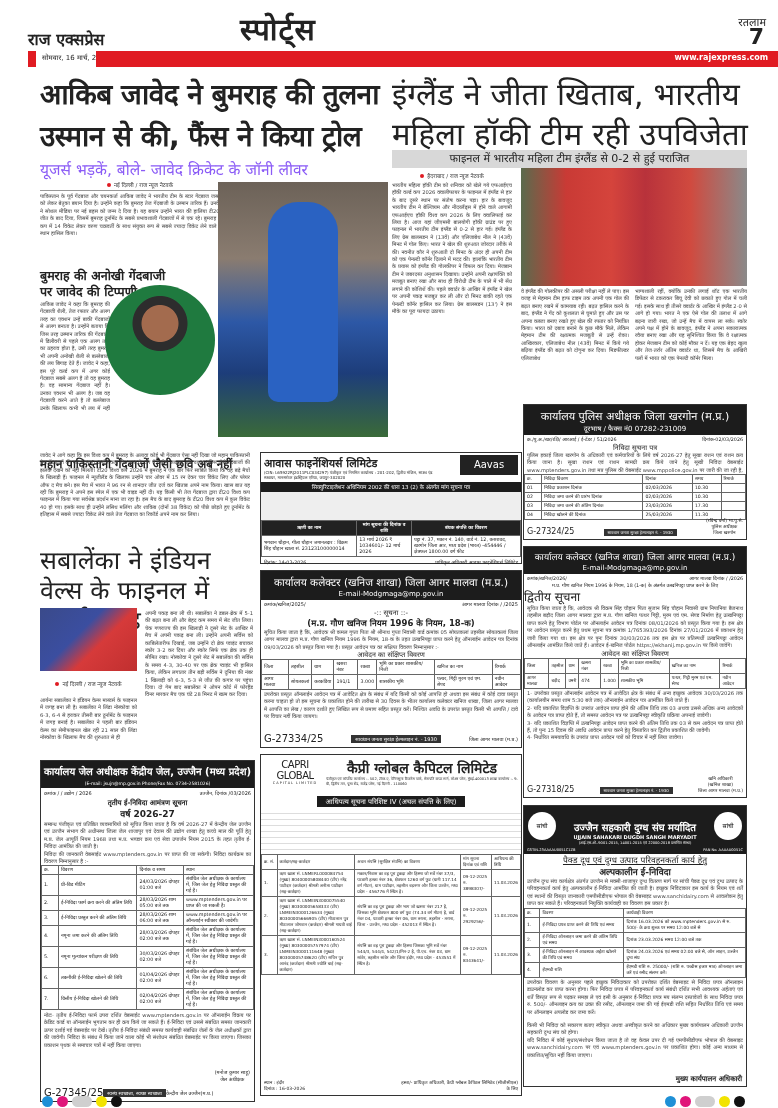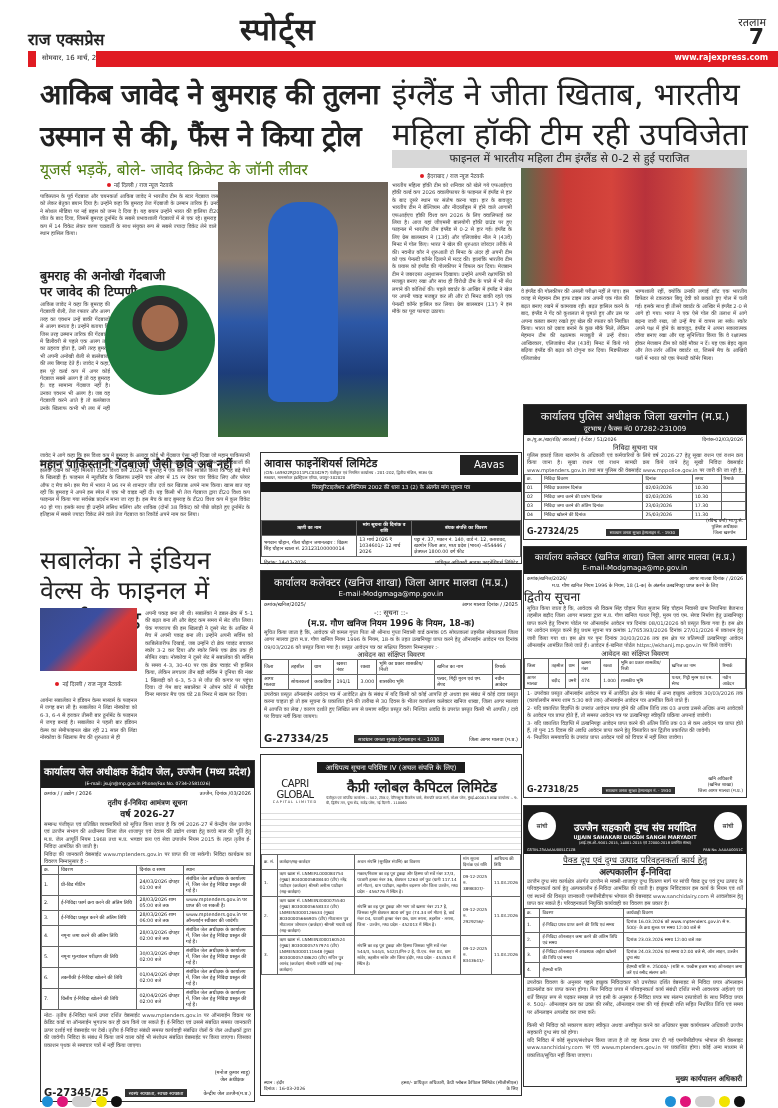--- a/index.html
+++ b/index.html
@@ -8,33 +8,33 @@
 .txt{font-size:5.2px;line-height:7.4px;color:#444;text-align:justify}
 .masthead-title{left:240px;top:8px;font-size:30px;font-weight:bold;letter-spacing:1px}
 .brand{left:28px;top:28px;font-size:16px;font-weight:bold}
 .red-bar-l{left:28px;top:51px;width:8px;height:16px;background:#e01b22}
 .date{left:42px;top:53px;font-size:7px}
 .red-bar{left:96px;top:51px;width:694px;height:16px;background:#e01b22}
 .url{right:10px;top:53px;font-size:8px;color:#fff;font-weight:bold}
 .city{right:12px;top:14px;font-size:11px}
 .page{right:14px;top:24px;font-size:22px;font-weight:bold}
 .h1a{left:40px;top:74px;font-size:28px;font-weight:bold;line-height:42px;width:360px;letter-spacing:-0.5px}
-.sub-red{left:40px;top:158px;font-size:15.5px;color:#4d7c0f;width:360px}
+.sub-red{left:40px;top:158px;font-size:15.5px;color:#8b5cf6;width:360px}
 .h1b{left:392px;top:74px;font-size:31px;line-height:40px;width:360px;color:#222}
 .grey-band{left:392px;top:150px;width:355px;height:18px;background:#d8d8d8;font-size:11px;text-align:center;line-height:18px}
 .byline{font-size:5.6px;color:#333;text-align:center}
 .byline .dot{display:inline-block;width:4px;height:4px;border-radius:50%;background:#e01b22;margin-right:3px;vertical-align:middle}
 .h2{font-size:12.5px;font-weight:bold;line-height:16px}
 .photo{overflow:hidden}
 .ad{border:1px solid #333}
 .ad-dark{background:#1c1c1c;color:#fff;text-align:center}
 table.t{border-collapse:collapse;width:100%;font-size:4.8px}
 table.t td,table.t th{border:0.6px solid #666;padding:1px 2px;line-height:6px}
 table.t th{background:#222;color:#fff}
-.code{font-size:10px;font-weight:bold}
+.code{font-size:10px;font-weight:normal}
 .pill{background:#333;color:#fff;font-size:5px;padding:1px 4px}
 .dots span{display:inline-block;width:11px;height:11px;border-radius:50%;margin-right:4px}
 </style>
 </head>
 <body>
 
 <div class="abs brand">राज एक्सप्रेस</div>
 <div class="abs masthead-title">स्पोर्ट्स</div>
 <div class="abs city">रतलाम</div>
 <div class="abs page">7</div>
@@ -132,21 +132,21 @@
           <td>02/04/2026 दोपहर 02:00 बजे</td>
           <td>संबंधित जेल अधीक्षक के कार्यालय में, जिस जेल हेतु निविदा प्रस्तुत की गई है।</td>
         </tr>
   </tbody>
     </table>
   <div class="txt" style="padding:2px 3px;height:40px;overflow:hidden">नोटः- तृतीय ई-निविदा फार्म उपरा दर्शित वेबसाईट www.mptenders.gov.in पर ऑनलाईन विक्रय पर क्रेडिट कार्ड या ऑनलाईन भुगतान कर ही क्रय किये जा सकते हैं। ई-निविदा एवं उससे संबंधित समस्त जानकारी ऊपर दर्शाई गई वेबसाईट पर देखें। तृतीय ई-निविदा संबंधी समस्त कार्यवाही संबंधित जेलों के जेल अधीक्षकों द्वारा की जावेगी। निविदा के संबंध में किया जाने वाला कोई भी संशोधन संबंधित वेबसाईट पर किया जाएगा। जिसका प्रकाशन पृथक से समाचार पत्रों में नहीं किया जाएगा।</div>
   <div style="position:absolute;right:4px;bottom:18px;font-size:5px;text-align:center;line-height:7px">
     <div>(मनोज कुमार साहू)</div>
     <div>जेल अधीक्षक</div>
   </div>
-  <div style="position:absolute;left:3px;bottom:3px;right:3px;display:flex;justify-content:space-between;align-items:center">
+  <div style="position:absolute;left:3px;bottom:3px;right:3px;display:flex;justify-content:flex-start;align-items:center">
     <span class="code">G-27345/25</span>
     <span class="pill">स्वस्थ स्वच्छता, स्वच्छ स्वच्छता</span>
     <span style="font-size:5px">केन्द्रीय जेल उज्जैन(म.प्र.)</span>
   </div>
 </div>
 
 <div class="abs ad" style="left:260px;top:452px;width:262px;height:112px">
   <div style="display:flex;justify-content:space-between;padding:2px 3px">
     <div style="width:180px">
       <div style="font-size:11px;font-weight:bold">आवास फाइनेंशियर्स लिमिटेड</div>
@@ -213,31 +213,31 @@
     </table>
   <div class="txt" style="padding:1px 3px;height:28px;overflow:hidden">उपरोक्त प्रस्तुत ऑनलाईन आवेदन पत्र में आवेदित क्षेत्र के संबंध में यदि किसी को कोई आपत्ति हो अथवा इस संबंध में कोई दावा प्रस्तुत करना चाहता हो तो इस सूचना के प्रकाशित होने की तारीख से 30 दिवस के भीतर कार्यालय कलेक्टर खनिज शाखा, जिला आगर मालवा में आपत्ति का लेख / कारण दर्शाते हुए लिखित रूप से प्रमाण सहित प्रस्तुत करें। निश्चित अवधि के उपरांत प्रस्तुत किसी भी आपत्ति / दावे पर विचार नहीं किया जायगा।</div>
   <div style="position:absolute;left:3px;bottom:3px;right:3px;display:flex;justify-content:space-between;align-items:center">
     <span class="code">G-27334/25</span>
     <span class="pill">सावधान जनता सुरक्षा हेल्पलाइन नं. - 1930</span>
     <span style="font-size:5px">जिला आगर मालवा (म.प्र.)</span>
   </div>
 </div>
 
 <div class="abs ad" style="left:260px;top:754px;width:262px;height:342px">
-  <div style="text-align:center"><span class="ad-dark" style="display:inline-block;font-size:7px;padding:1px 8px">आधिपत्य सूचना परिशिष्ट IV (अचल संपत्ति के लिए)</span></div>
   <div style="display:flex;align-items:center;padding:3px">
     <div style="width:62px;text-align:center">
       <div style="font-size:10px;letter-spacing:-0.5px">CAPRI GLOBAL</div>
       <div style="font-size:3.5px;letter-spacing:1px">CAPITAL LIMITED</div>
     </div>
     <div style="flex:1">
       <div style="font-size:14px;font-weight:bold;text-align:center">कैप्री ग्लोबल कैपिटल लिमिटेड</div>
       <div style="font-size:3.6px;line-height:4.6px">पंजीकृत एवं कॉर्पोरेट कार्यालय :- 502, टॉवर-ए, पेनिनसुला बिजनेस पार्क, सेनापति बापट मार्ग, लोअर परेल, मुंबई-400013 शाखा कार्यालय :- 9-बी, द्वितीय तल, पूसा रोड, राजेंद्र प्लेस, नई दिल्ली - 110060</div>
     </div>
   </div>
+  <div style="text-align:center"><span class="ad-dark" style="display:inline-block;font-size:7px;padding:1px 8px">आधिपत्य सूचना परिशिष्ट IV (अचल संपत्ति के लिए)</span></div>
   <div class="txt" style="padding:1px 3px;height:46px;background:repeating-linear-gradient(180deg,#fff 0 5px,#ddd 5px 6px)"></div>
   <table class="t" style="font-size:4.2px">
     <tbody>
         <tr>
           <td style="width:6%">क्र. सं.</td>
           <td style="width:30%">कर्जदार/सह-कर्जदार</td>
           <td>अचल संपत्ति (सुरक्षित संपत्ति) का विवरण</td>
           <td style="width:12%">मांग सूचना दिनांक एवं राशि</td>
           <td style="width:11%">आधिपत्य की तिथि</td>
         </tr>

